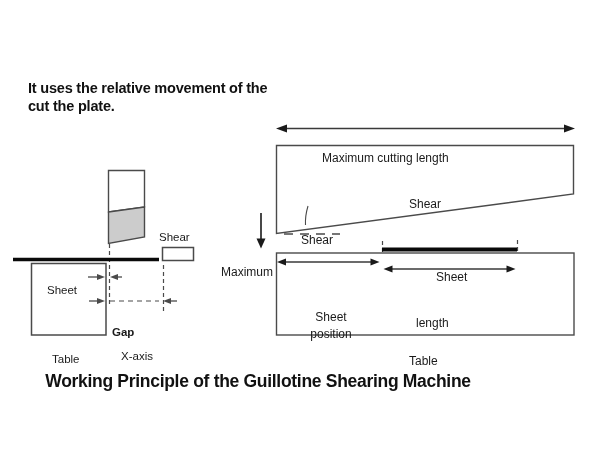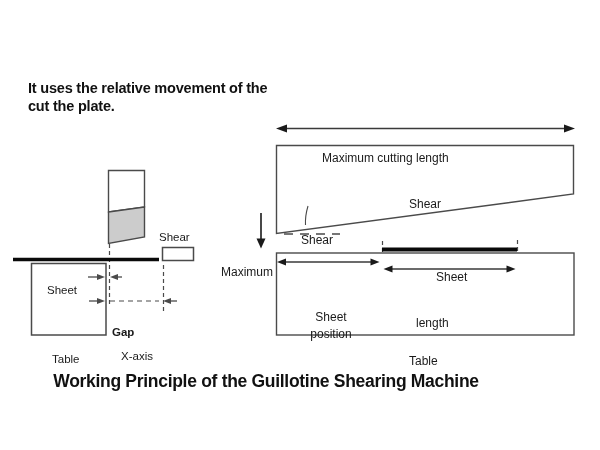--- a/index.html
+++ b/index.html
@@ -45,21 +45,21 @@
     left: 28px;
     top: 80px;
     font-size: 14.5px;
     font-weight: bold;
     line-height: 17.5px;
     letter-spacing: -0.2px;
     color: #111111;
   }
   #main-title {
     position: absolute;
-    left: 36px;
+    left: 28px;
     top: 371px;
     width: 460px;
     text-align: center;
     font-size: 17.5px;
     font-weight: bold;
     letter-spacing: -0.3px;
     color: #111111;
   }
 </style>
 </head>

